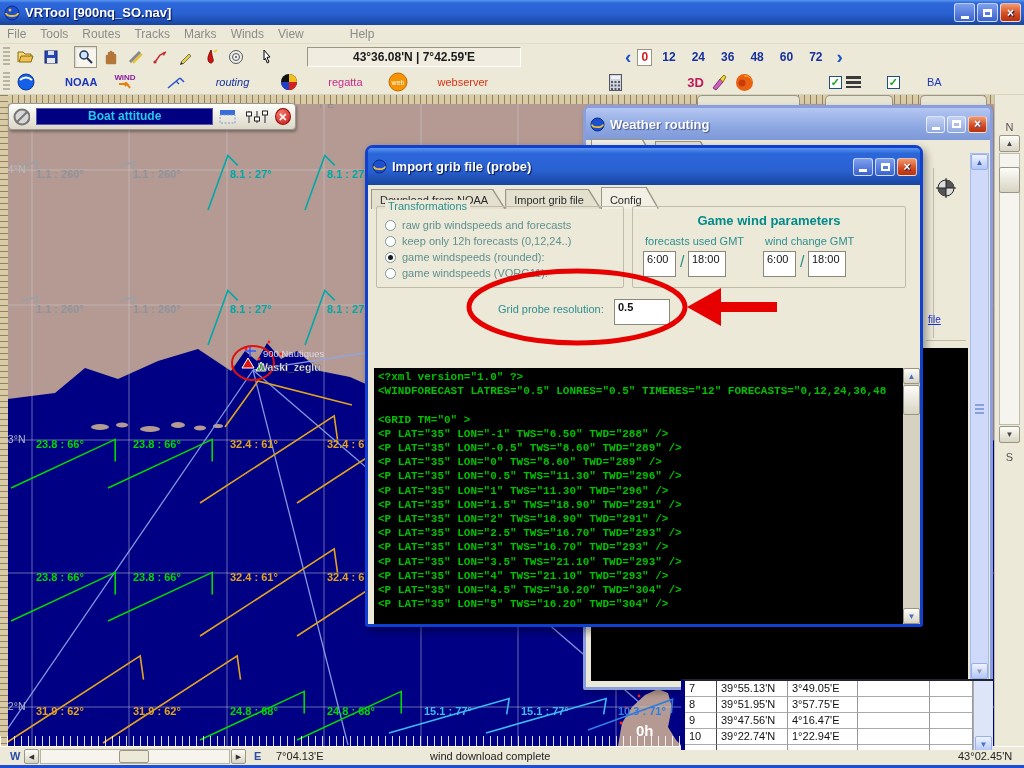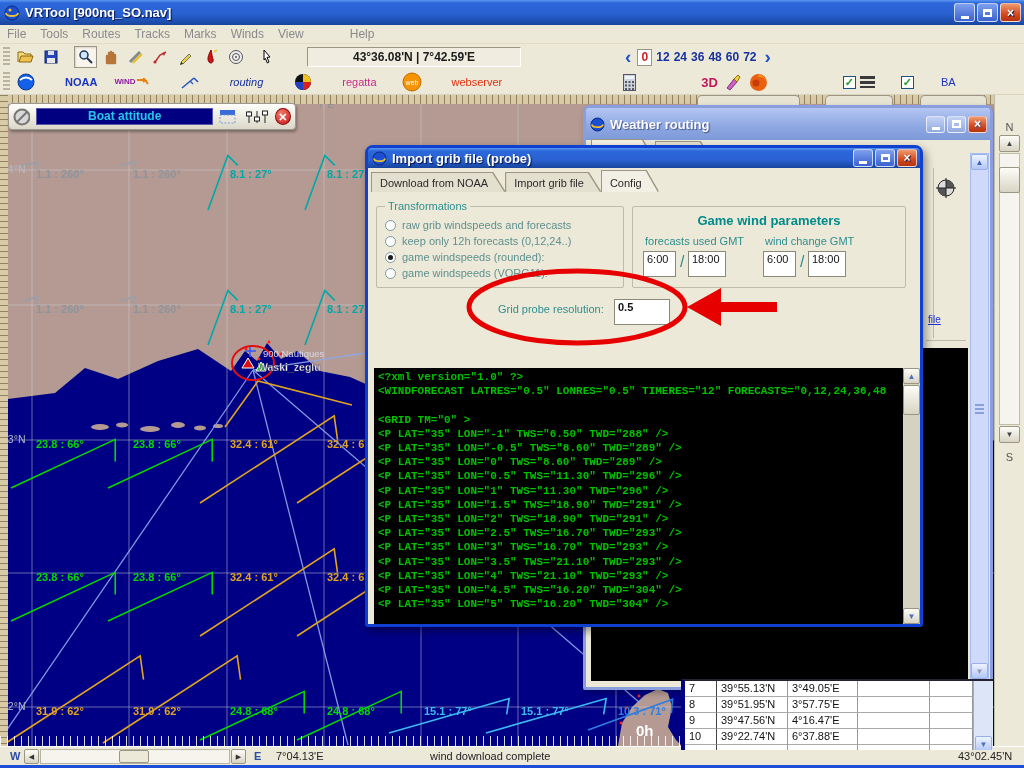--- a/index.html
+++ b/index.html
@@ -27,21 +27,21 @@
     border-bottom:1px solid #d8d4c0;}
   .grip{width:7px;height:20px;margin:0 3px;background:repeating-linear-gradient(180deg,#b8b4a0 0 2px,transparent 2px 4px);}
   .tool{width:23px;height:22px;display:flex;align-items:center;justify-content:center;margin:0 1px;}
   .tool.pressed{background:#f8f5ec;border:1px solid #9a9683;box-shadow:inset 1px 1px 2px #00000022;}
   #coordbox{margin-left:28px;width:214px;height:20px;background:#f0ede0;border:1px solid;
     border-color:#9a9683 #fff #fff #9a9683;display:flex;align-items:center;justify-content:center;
     font-size:12px;font-weight:bold;color:#1a1a1a;}
   .chev{color:#1c50cc;font-size:19px;font-weight:bold;line-height:20px;padding:0 6px;}
   #hour0{width:15px;height:17px;background:#fff;border:1px solid #9a9683;color:#d21f1f;
     font-size:12px;font-weight:bold;display:flex;align-items:center;justify-content:center;}
-  .hour{color:#16309e;font-size:12px;font-weight:bold;margin:0 2px;}
+  .hour{color:#16309e;font-size:12px;font-weight:bold;margin:0 8px;}
   .tb2label{font-size:11px;margin:0 3px;padding-left:24px;}
   .xpcheck{width:13px;height:13px;background:#fff;border:1px solid #1c5180;display:flex;align-items:center;
     justify-content:center;color:#21a121;font-size:11px;font-weight:bold;line-height:1;}
   .burger{width:15px;height:12px;background:repeating-linear-gradient(180deg,#3a3a3a 0 3px,transparent 3px 5px);margin-left:4px;}
 
   
   #ruler-top{left:0;top:95px;width:1024px;height:9px;background-color:#d8cba6;
     background-image:repeating-linear-gradient(90deg,rgba(90,70,40,.55) 0 1px,transparent 1px 6px);z-index:2;}
   #ruler-left{left:0;top:95px;width:8px;height:651px;background-color:#d8cba6;
     background-image:repeating-linear-gradient(180deg,rgba(90,70,40,.55) 0 1px,transparent 1px 6px);z-index:2;}
@@ -69,21 +69,21 @@
   #wrtabs{display:flex;padding:4px 0 0 6px;height:21px;}
   #wrconsole{left:5px;top:240px;width:377px;height:333px;background:#000;}
   #wrscroll{left:384px;top:45px;width:19px;height:527px;background:#cfdafa;border:1px solid #a8bcf0;}
   .sbtn{width:17px;height:16px;background:linear-gradient(#eef3ff,#bcceف8,#b2c6f6);background:linear-gradient(#eef3ff,#b2c6f6);
     border:1px solid #98b0e8;border-radius:2px;color:#3a5fc0;font-size:8px;text-align:center;line-height:15px;}
   .treelink{color:#2030d0;font-size:10px;text-decoration:underline;}
 
   
   #dlg{left:365px;top:145px;width:558px;height:482px;z-index:4;border:3px solid #1040d0;
     border-radius:8px 8px 3px 3px;background:#ece9d8;box-shadow:3px 4px 8px #00000066;}
-  #dlgtitle{height:20px;background:linear-gradient(180deg,#5a96f0 0%,#2c67da 15%,#2a61d2 60%,#17449e 100%);
+  #dlgtitle{height:37px;background:linear-gradient(180deg,#5a96f0 0%,#2c67da 15%,#2a61d2 60%,#17449e 100%);
     display:flex;align-items:center;color:#fff;font-weight:bold;font-size:13px;text-shadow:1px 1px 1px #00114d;
     padding-left:4px;border-radius:4px 4px 0 0;}
   #dlgtabs{display:flex;padding:4px 0 0 4px;height:24px;position:relative;}
   .xtab{position:relative;font-size:11px;color:#2a2a2a;padding:4px 16px 3px 8px;margin-right:2px;
     background:#e4e0d0;clip-path:polygon(0 0,calc(100% - 12px) 0,100% 100%,0 100%);}
   .tabwrap{filter:drop-shadow(0 -1px 0 #9a9683) drop-shadow(-1px 0 0 #9a9683) drop-shadow(1px 0 0 #9a9683);display:flex;align-items:flex-end;}
   .xtab.active{background:#f2efe4;padding-top:6px;font-weight:normal;z-index:2;}
   .groupbox{position:absolute;border:1px solid #c0bcaa;border-radius:2px;}
   .groupcap{position:absolute;top:-7px;left:8px;background:#ece9d8;padding:0 3px;font-size:11px;color:#2e8f8f;}
   .radiorow{display:flex;align-items:center;height:16px;margin-left:8px;}
@@ -363,21 +363,21 @@
 <div id="toolbar2" class="abs">
   <span class="grip"></span>
   <span class="tool">
     <svg width="18" height="18">
         <circle cx="9" cy="9" r="8" fill="#1560e8" stroke="#0a3590"></circle>
         <path d="M3,7 Q9,2 15,7" fill="none" stroke="#fff" stroke-width="2"></path>
       </svg>
     </span>
   <span class="tb2label" style="color:#1a35c0;font-weight:bold;">NOAA</span>
   <span style="width:14px"></span>
-  <span style="font-size:8px;font-weight:bold;color:#8a1aa0;display:flex;align-items:center;line-height:1;">
+  <span style="font-size:8px;font-weight:bold;color:#8a1aa0;display:flex;flex-direction:column;align-items:center;line-height:1;">
     <span>WiND</span>
     <svg width="14" height="9">
         <path d="M1,2 h8 l-2,-2 M9,2 l-2,2" stroke="#e88010" stroke-width="2" fill="none"></path>
         <path d="M9,2 l3,4" stroke="#e88010" stroke-width="2"></path>
       </svg>
   </span>
   <span style="width:28px"></span>
   <span class="tool">
     <svg width="20" height="18">
         <polyline points="2,15 14,5" stroke="#2a55c8" stroke-width="1.6" fill="none"></polyline>
@@ -633,21 +633,21 @@
       <div class="trow">
         <div class="tcell num">9</div>
         <div class="tcell">39°47.56'N</div>
         <div class="tcell">4°16.47'E</div>
         <div class="tcell"></div>
         <div class="tcell"></div>
       </div>
       <div class="trow">
         <div class="tcell num">10</div>
         <div class="tcell">39°22.74'N</div>
-        <div class="tcell">6°37.88'E</div>
+        <div class="tcell">1°22.94'E</div>
         <div class="tcell"></div>
         <div class="tcell"></div>
       </div>
       <div class="trow">
         <div class="tcell num"></div>
         <div class="tcell"></div>
         <div class="tcell"></div>
         <div class="tcell"></div>
         <div class="tcell"></div>
       </div>

